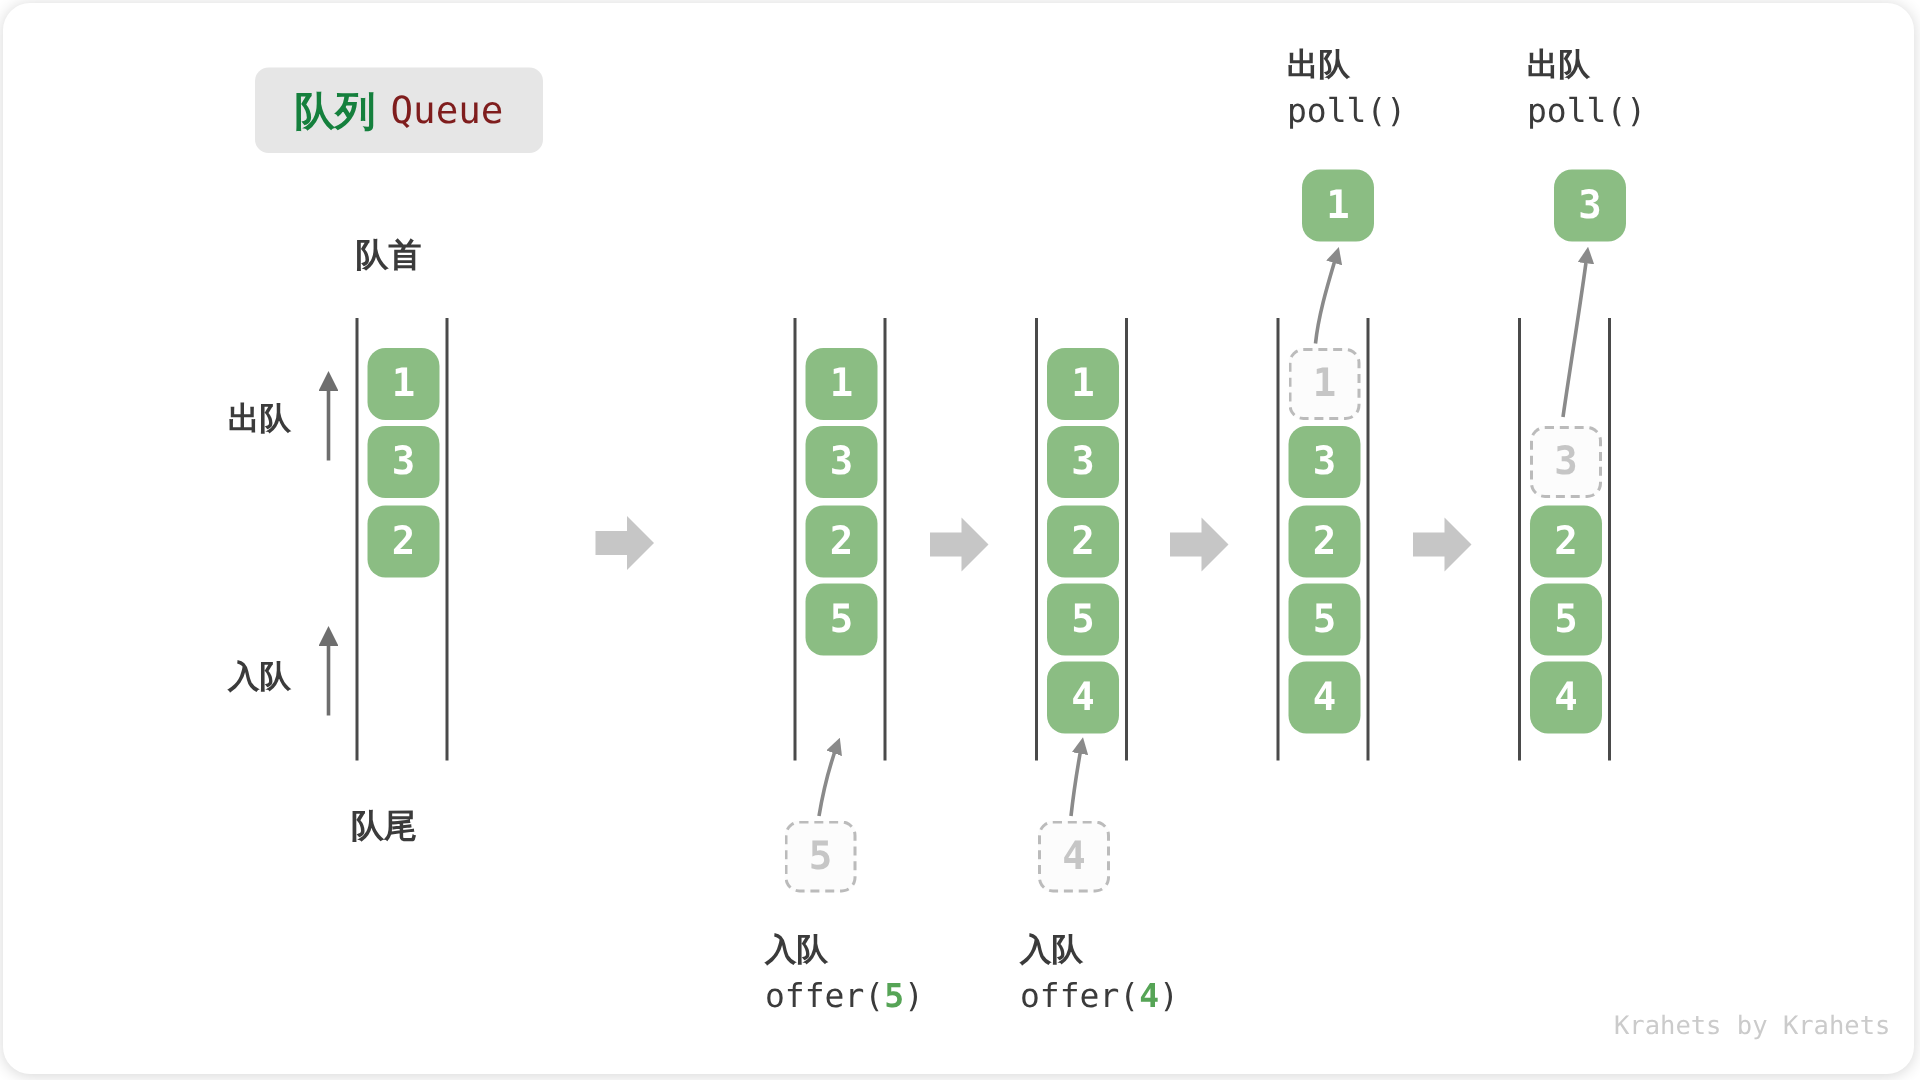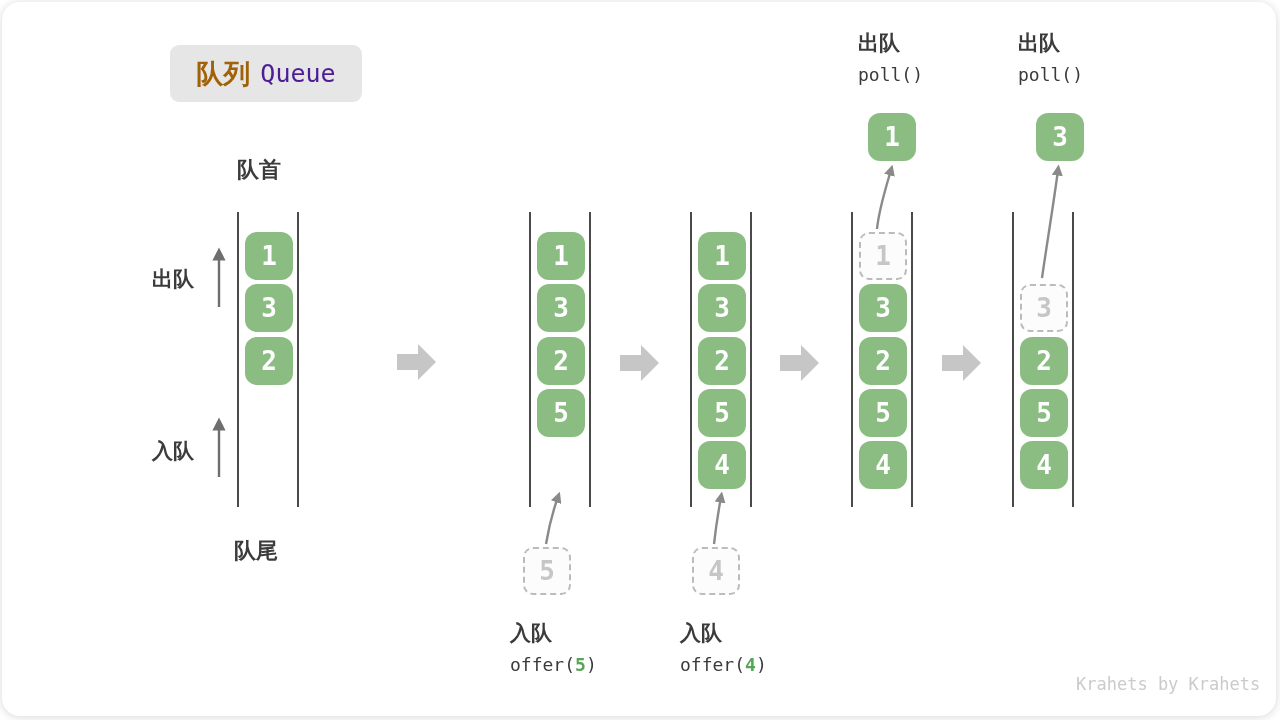--- a/index.html
+++ b/index.html
@@ -7,42 +7,42 @@
     position:absolute;left:2px;top:2px;width:1274px;height:714px;
     background:#ffffff;border-radius:18px;box-shadow:0 1px 10px rgba(0,0,0,.16);
   }
   .canvas{position:absolute;left:0;top:0;width:1280px;height:720px;
     font-family:"DejaVu Sans",sans-serif;color:#3b3b3b;}
 
   .badge{
     position:absolute;left:170px;top:45px;width:192px;height:57px;
     background:#e6e6e6;border-radius:9px;display:flex;align-items:center;justify-content:center;gap:10px;
   }
-  .badge-zh{font-size:27px;font-weight:bold;color:#a16207;}
-  .badge-en{font-size:25px;font-family:"DejaVu Sans Mono",monospace;color:#4c1d95;}
+  .badge-zh{font-size:27px;font-weight:bold;color:#15803d;}
+  .badge-en{font-size:25px;font-family:"DejaVu Sans Mono",monospace;color:#7f1d1d;}
 
   .lbl{position:absolute;font-size:22px;font-weight:bold;color:#3b3b3b;text-align:right;}
   .side-lbl{position:absolute;font-size:21px;font-weight:bold;color:#3b3b3b;}
 
   .vline{position:absolute;width:1.5px;height:295px;top:212px;background:#4a4a4a;}
 
   .box{
     position:absolute;width:48px;height:48px;border-radius:12px;
     display:flex;align-items:center;justify-content:center;
     font-family:"DejaVu Sans Mono",monospace;font-weight:bold;font-size:26px;
   }
   .box.green{background:#8BBD83;color:#ffffff;}
   .box.ghost{
     width:44px;height:44px;
     background:#fcfcfc;border:2px dashed #bbbbbb;border-radius:10px;color:#c6c6c6;
   }
 
   .op{position:absolute;}
   .op-zh{font-size:21px;font-weight:bold;line-height:30px;color:#3b3b3b;}
-  .op-code{font-family:"DejaVu Sans Mono",monospace;font-size:18px;line-height:34px;color:#3b3b3b;}
+  .op-code{font-family:"DejaVu Sans Mono",monospace;font-size:22px;line-height:34px;color:#3b3b3b;}
   .green-arg{color:#56A456;font-weight:bold;}
 
   .watermark{
     position:absolute;left:1076px;top:674px;
     font-family:"DejaVu Sans Mono",monospace;font-size:17px;color:#cbcbcb;
   }
   svg{position:absolute;overflow:visible;}
 </style>
 </head>
 <body>

